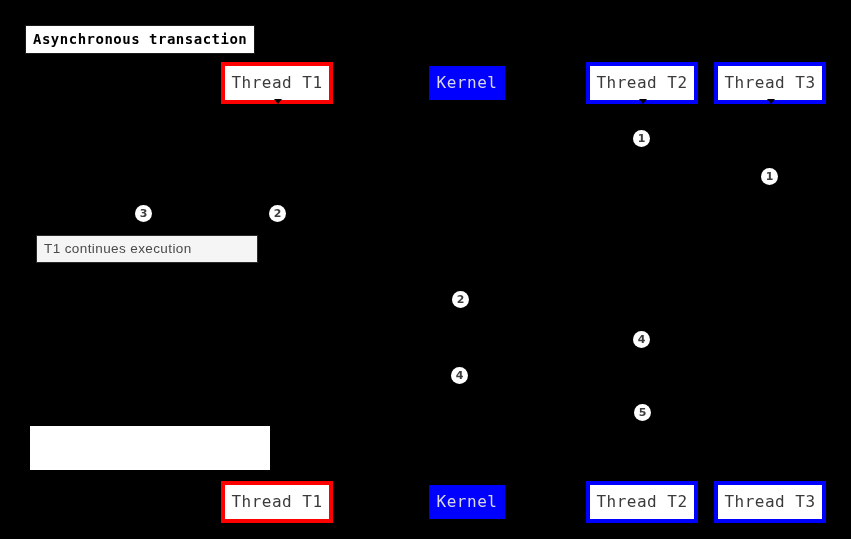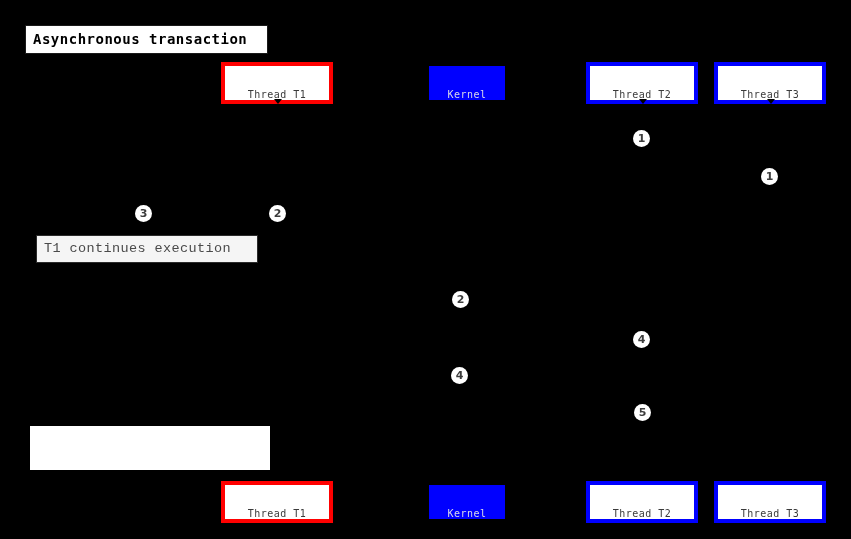--- a/index.html
+++ b/index.html
@@ -19,36 +19,36 @@
   
   .title-box {
     position: absolute;
     background: #ffffff;
     color: #000000;
     font-family: "DejaVu Sans Mono", "Liberation Mono", monospace;
     font-weight: bold;
     font-size: 14px;
     letter-spacing: 0.5px;
     line-height: 1;
-    padding: 6px 20px 7px 7px;
+    padding: 6px 7px 7px 7px;
     white-space: nowrap;
     border: 1px solid #1a1a1a;
     box-sizing: border-box;
   }
 
   
   .participant {
     position: absolute;
     display: flex;
-    align-items: flex-end;
+    align-items: center;
     justify-content: center;
     box-sizing: border-box;
     white-space: nowrap;
     font-family: "DejaVu Sans Mono", "Liberation Mono", monospace;
-    font-size: 10px;
+    font-size: 16px;
     letter-spacing: 0.5px;
     line-height: 1;
   }
   .participant.red {
     background: #ffffff;
     border: 4px solid #ff0000;
     color: #3b3b3b;
   }
   .participant.blue-outline {
     background: #ffffff;
@@ -71,21 +71,21 @@
 
   
   .note-box {
     position: absolute;
     background: #f5f5f5;
     border: 1px solid #2b2b2b;
     color: #4a4a4a;
     box-sizing: border-box;
     display: flex;
     align-items: center;
-    font-family: Liberation Mono, monospace;
+    font-family: Liberation Sans, sans-serif;
     font-size: 13.5px;
     letter-spacing: 0.4px;
     line-height: 1;
     padding: 0 7px;
     white-space: nowrap;
   }
   .blank-box {
     position: absolute;
     background: #ffffff;
     box-sizing: border-box;

